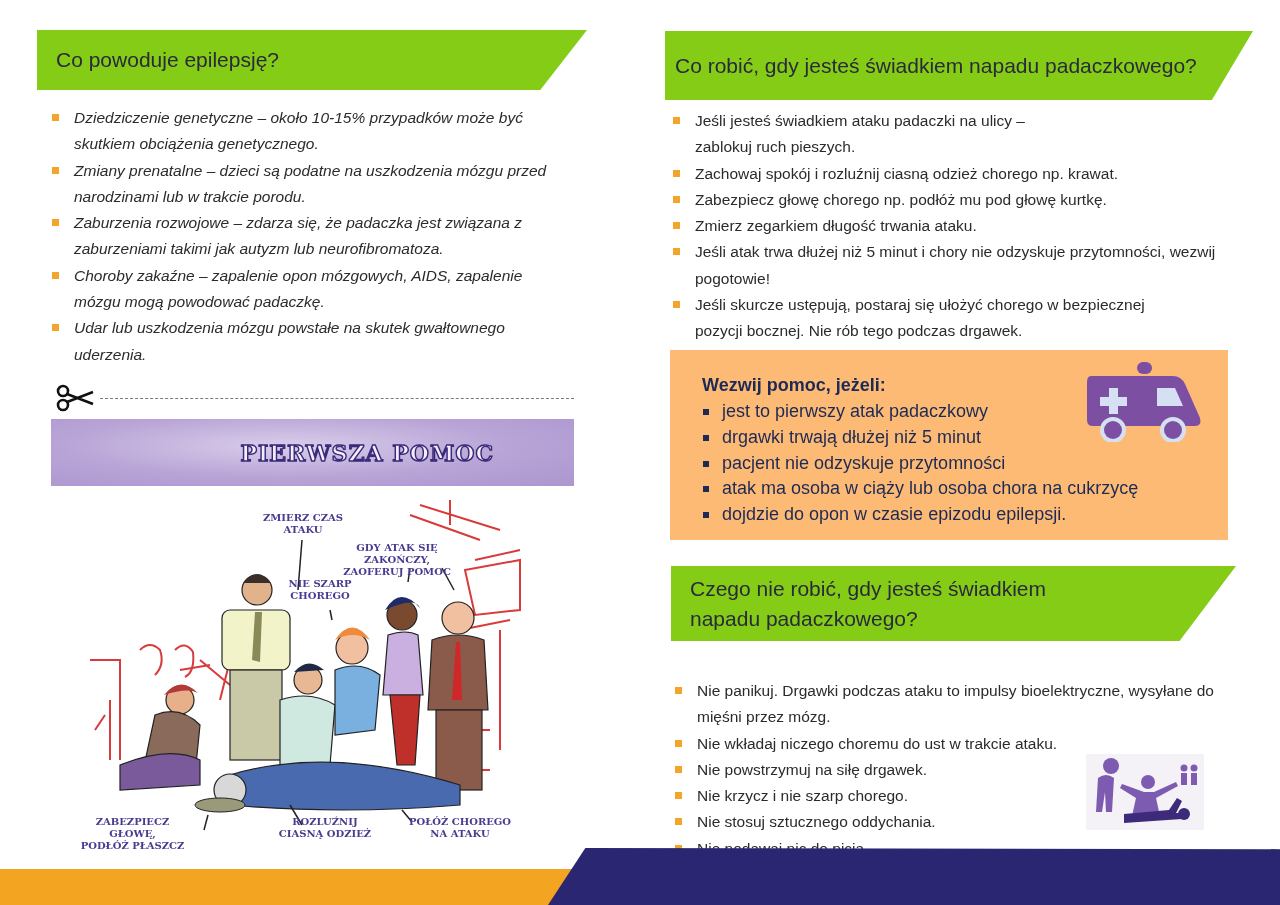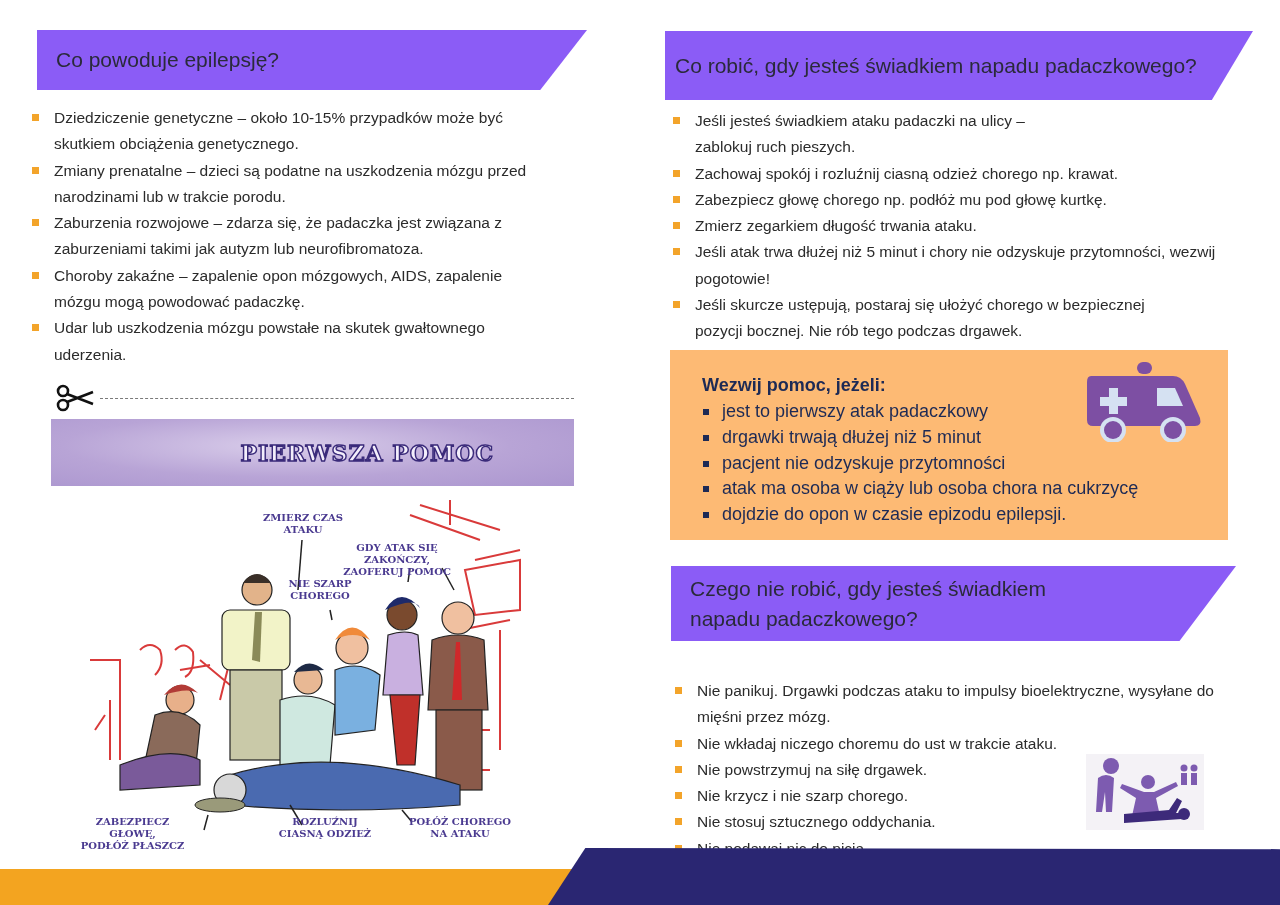--- a/index.html
+++ b/index.html
@@ -1,39 +1,39 @@
 <!DOCTYPE html>
 <html><head>
 <meta charset="utf-8">
 <style>
   * { box-sizing: border-box; margin: 0; padding: 0; }
   html, body { width: 1280px; height: 905px; overflow: hidden; background: #ffffff; }
   body { position: relative; font-family: "Liberation Sans", "DejaVu Sans", sans-serif; color: #222222; }
 
   .banner {
     position: absolute;
-    background: #8b5cf6;
+    background: #84cc16;
     color: #2a2a3a;
     display: flex;
     align-items: center;
     font-size: 21px;
     line-height: 30px;
   }
   .banner span { display: block; }
 
   #banner-causes { left: 37px; top: 30px; width: 550px; height: 60px; padding-left: 19px; clip-path: polygon(0 0, 100% 0, 91.5% 100%, 0 100%); }
   #banner-do { left: 665px; top: 31px; width: 588px; height: 69px; padding-left: 10px; clip-path: polygon(0 0, 100% 0, 93% 100%, 0 100%); }
   #banner-dont { left: 671px; top: 566px; width: 565px; height: 75px; padding-left: 19px; clip-path: polygon(0 0, 100% 0, 90% 100%, 0 100%); }
 
   .blist { position: absolute; list-style: none; font-size: 15.5px; line-height: 26.3px; color: #2b2b2b; }
   .blist li { position: relative; padding-left: 22px; }
   .blist li::before {
     content: ""; position: absolute; left: 0; top: 9px; width: 7px; height: 7px; background: #f3a42a;
   }
-  #list-causes { left: 32px; top: 105px; width: 500px; }
+  #list-causes { left: 52px; top: 105px; width: 500px; font-style: italic; }
   #list-causes li { padding-left: 22px; }
   #list-do { left: 673px; top: 108px; width: 560px; }
   #list-do li { padding-left: 22px; }
   #list-dont { left: 675px; top: 659px; width: 560px; margin-top: 19px; }
   #list-dont li { padding-left: 22px; }
 
   .scissors { position: absolute; left: 55px; top: 384px; width: 40px; height: 28px; }
   .cutline { position: absolute; left: 100px; top: 398px; width: 474px; border-top: 1px dashed #7a7a7a; }
 
   .fa-header {

